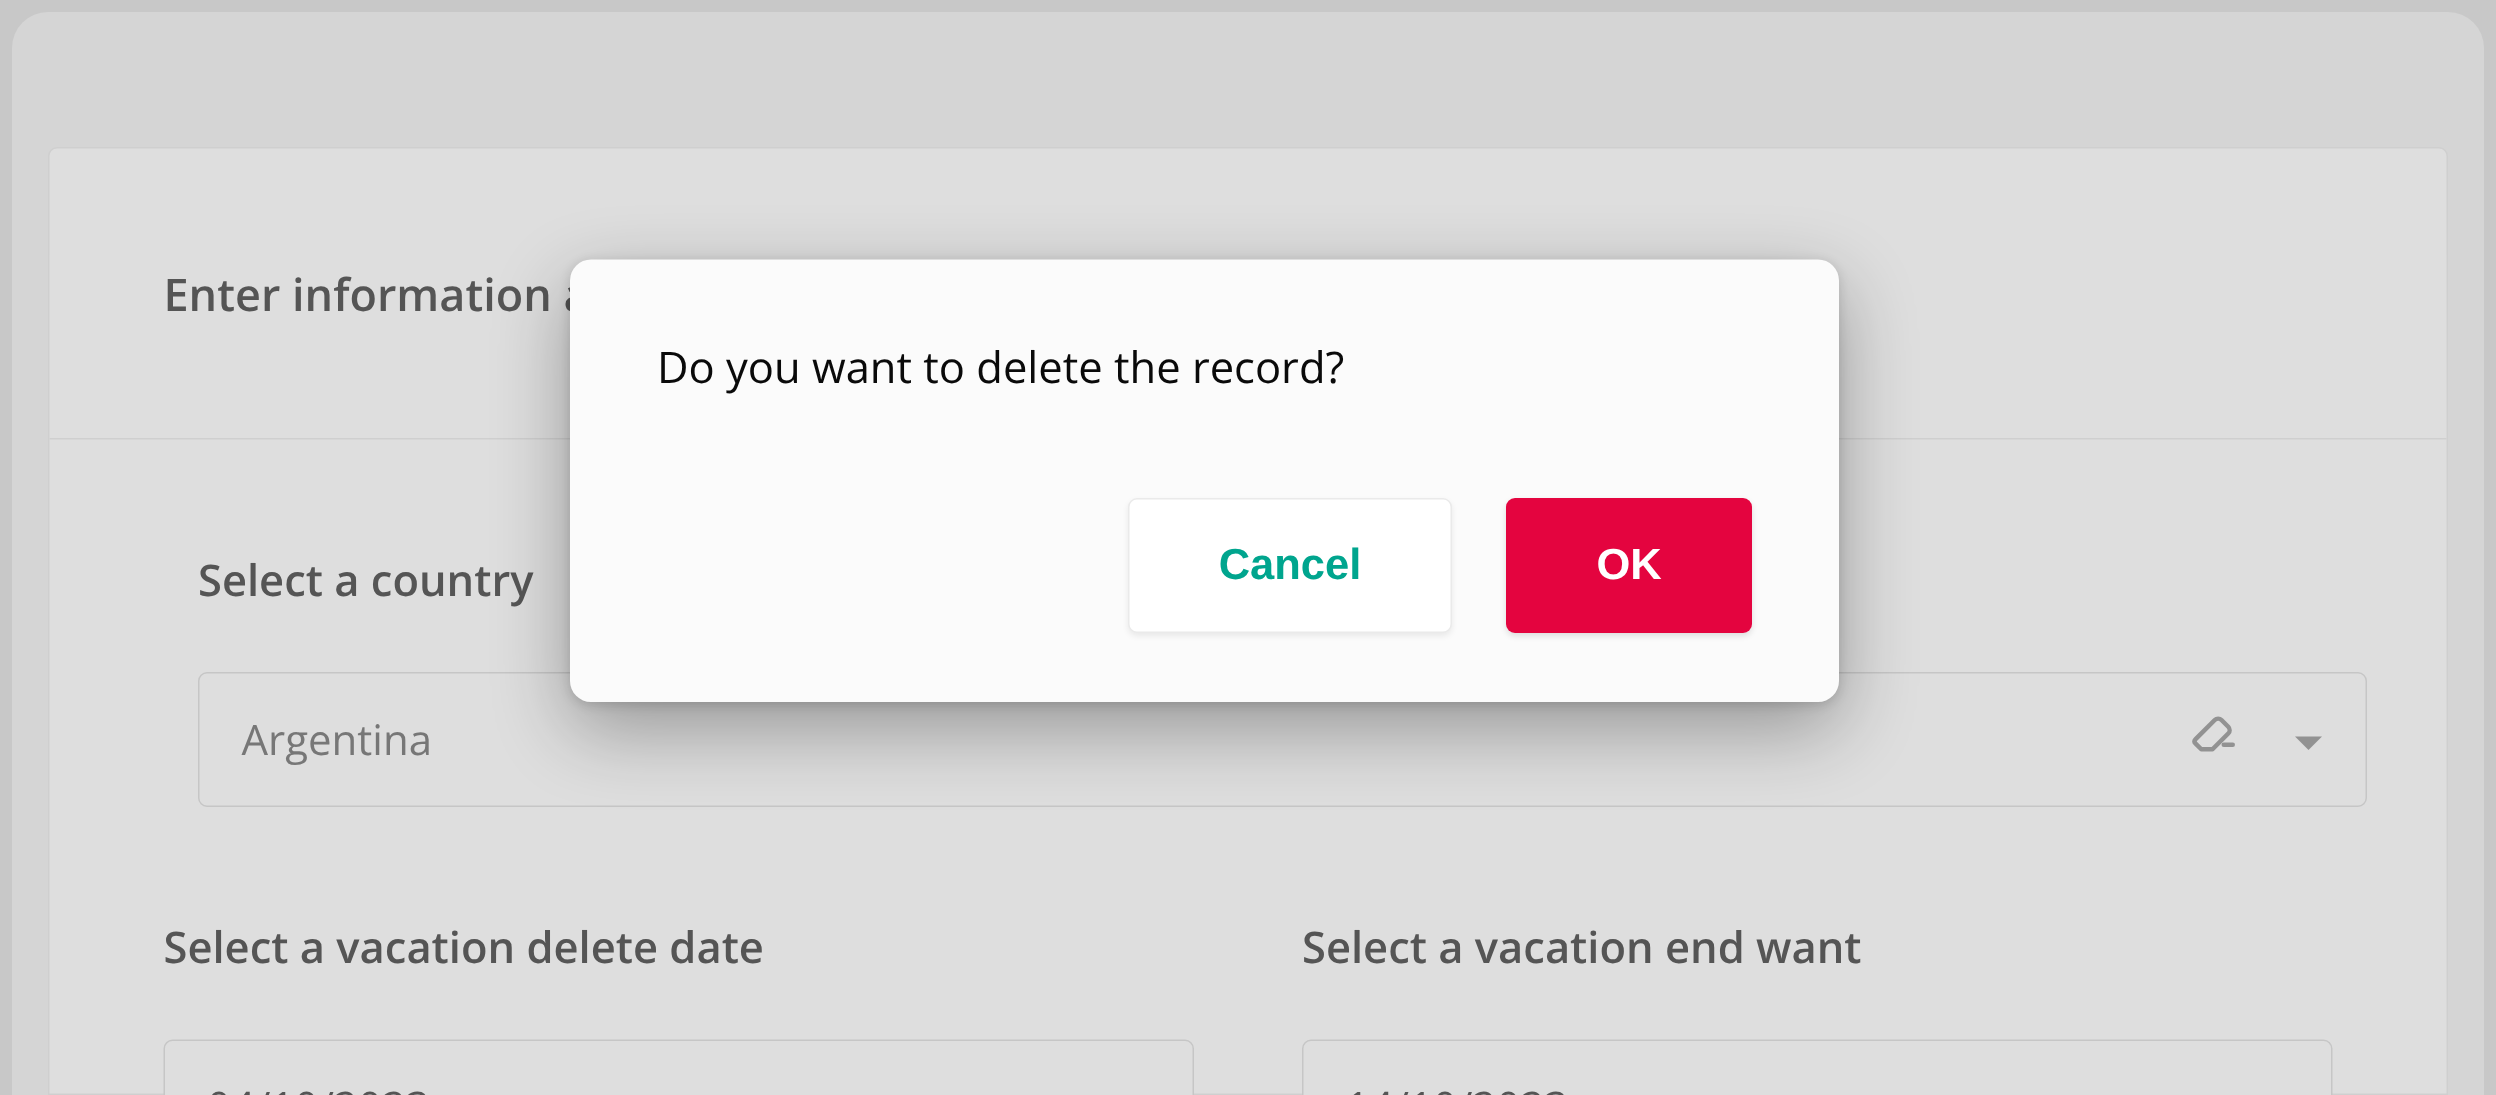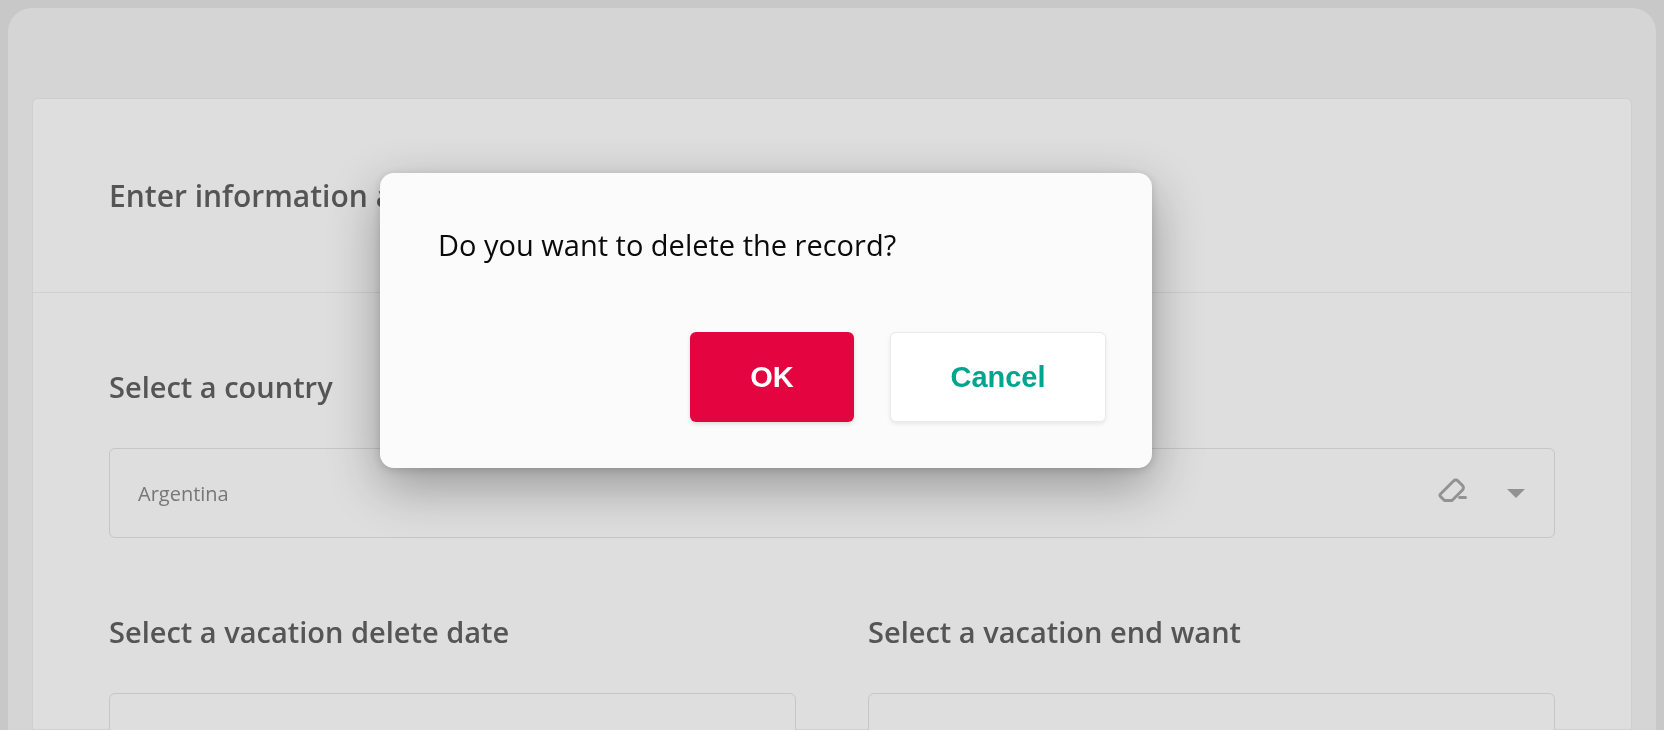--- a/index.html
+++ b/index.html
@@ -56,20 +56,21 @@
     }
 
     .form-row {
       display: flex;
       gap: 72px;
       margin-top: 74px;
     }
 
     .form-row.single .field-group {
       flex: 0 0 100%;
+      margin-left: 23px;
     }
 
     .field-group {
       flex: 1;
     }
 
     .field-label {
       font-size: 29px;
       font-weight: 600;
       color: #555;
@@ -78,21 +79,21 @@
     }
 
     .select-box, .date-box {
       height: 90px;
       border: 1px solid #c6c6c6;
       border-radius: 6px;
       background: #dedede;
       display: flex;
       align-items: center;
       padding: 0 28px;
-      font-size: 20px;
+      font-size: 28px;
       color: #555;
       position: relative;
     }
 
     .select-box .value {
       flex: 1;
       color: #777;
     }
 
     .select-actions {
@@ -120,25 +121,25 @@
       display: flex;
       align-items: flex-start;
       justify-content: center;
       pointer-events: none;
     }
 
     .dialog {
       position: absolute;
       left: 372px;
       top: 165px;
-      width: 772px;
+      width: 846px;
       background: #fbfbfb;
       border-radius: 14px;
       box-shadow: 0 18px 52px rgba(0,0,0,0.32), 0 2px 8px rgba(0,0,0,0.14);
-      padding: 52px 46px 46px 58px;
+      padding: 52px 58px 46px 58px;
       pointer-events: auto;
     }
 
     .dialog-message {
       font-size: 29px;
       color: #0a0a0a;
       font-weight: 400;
       margin-bottom: 68px;
     }
 
@@ -229,19 +230,19 @@
         </div>
       </div>
     </div>
 
   </div>
 
   <div class="overlay">
     <div class="dialog">
       <div class="dialog-message">Do you want to delete the record?</div>
       <div class="dialog-actions">
+        <button class="btn btn-cancel">Cancel</button>
         <button class="btn btn-ok">OK</button>
-        <button class="btn btn-cancel">Cancel</button>
       </div>
     </div>
   </div>
 
 </div>
 
 </body></html>

